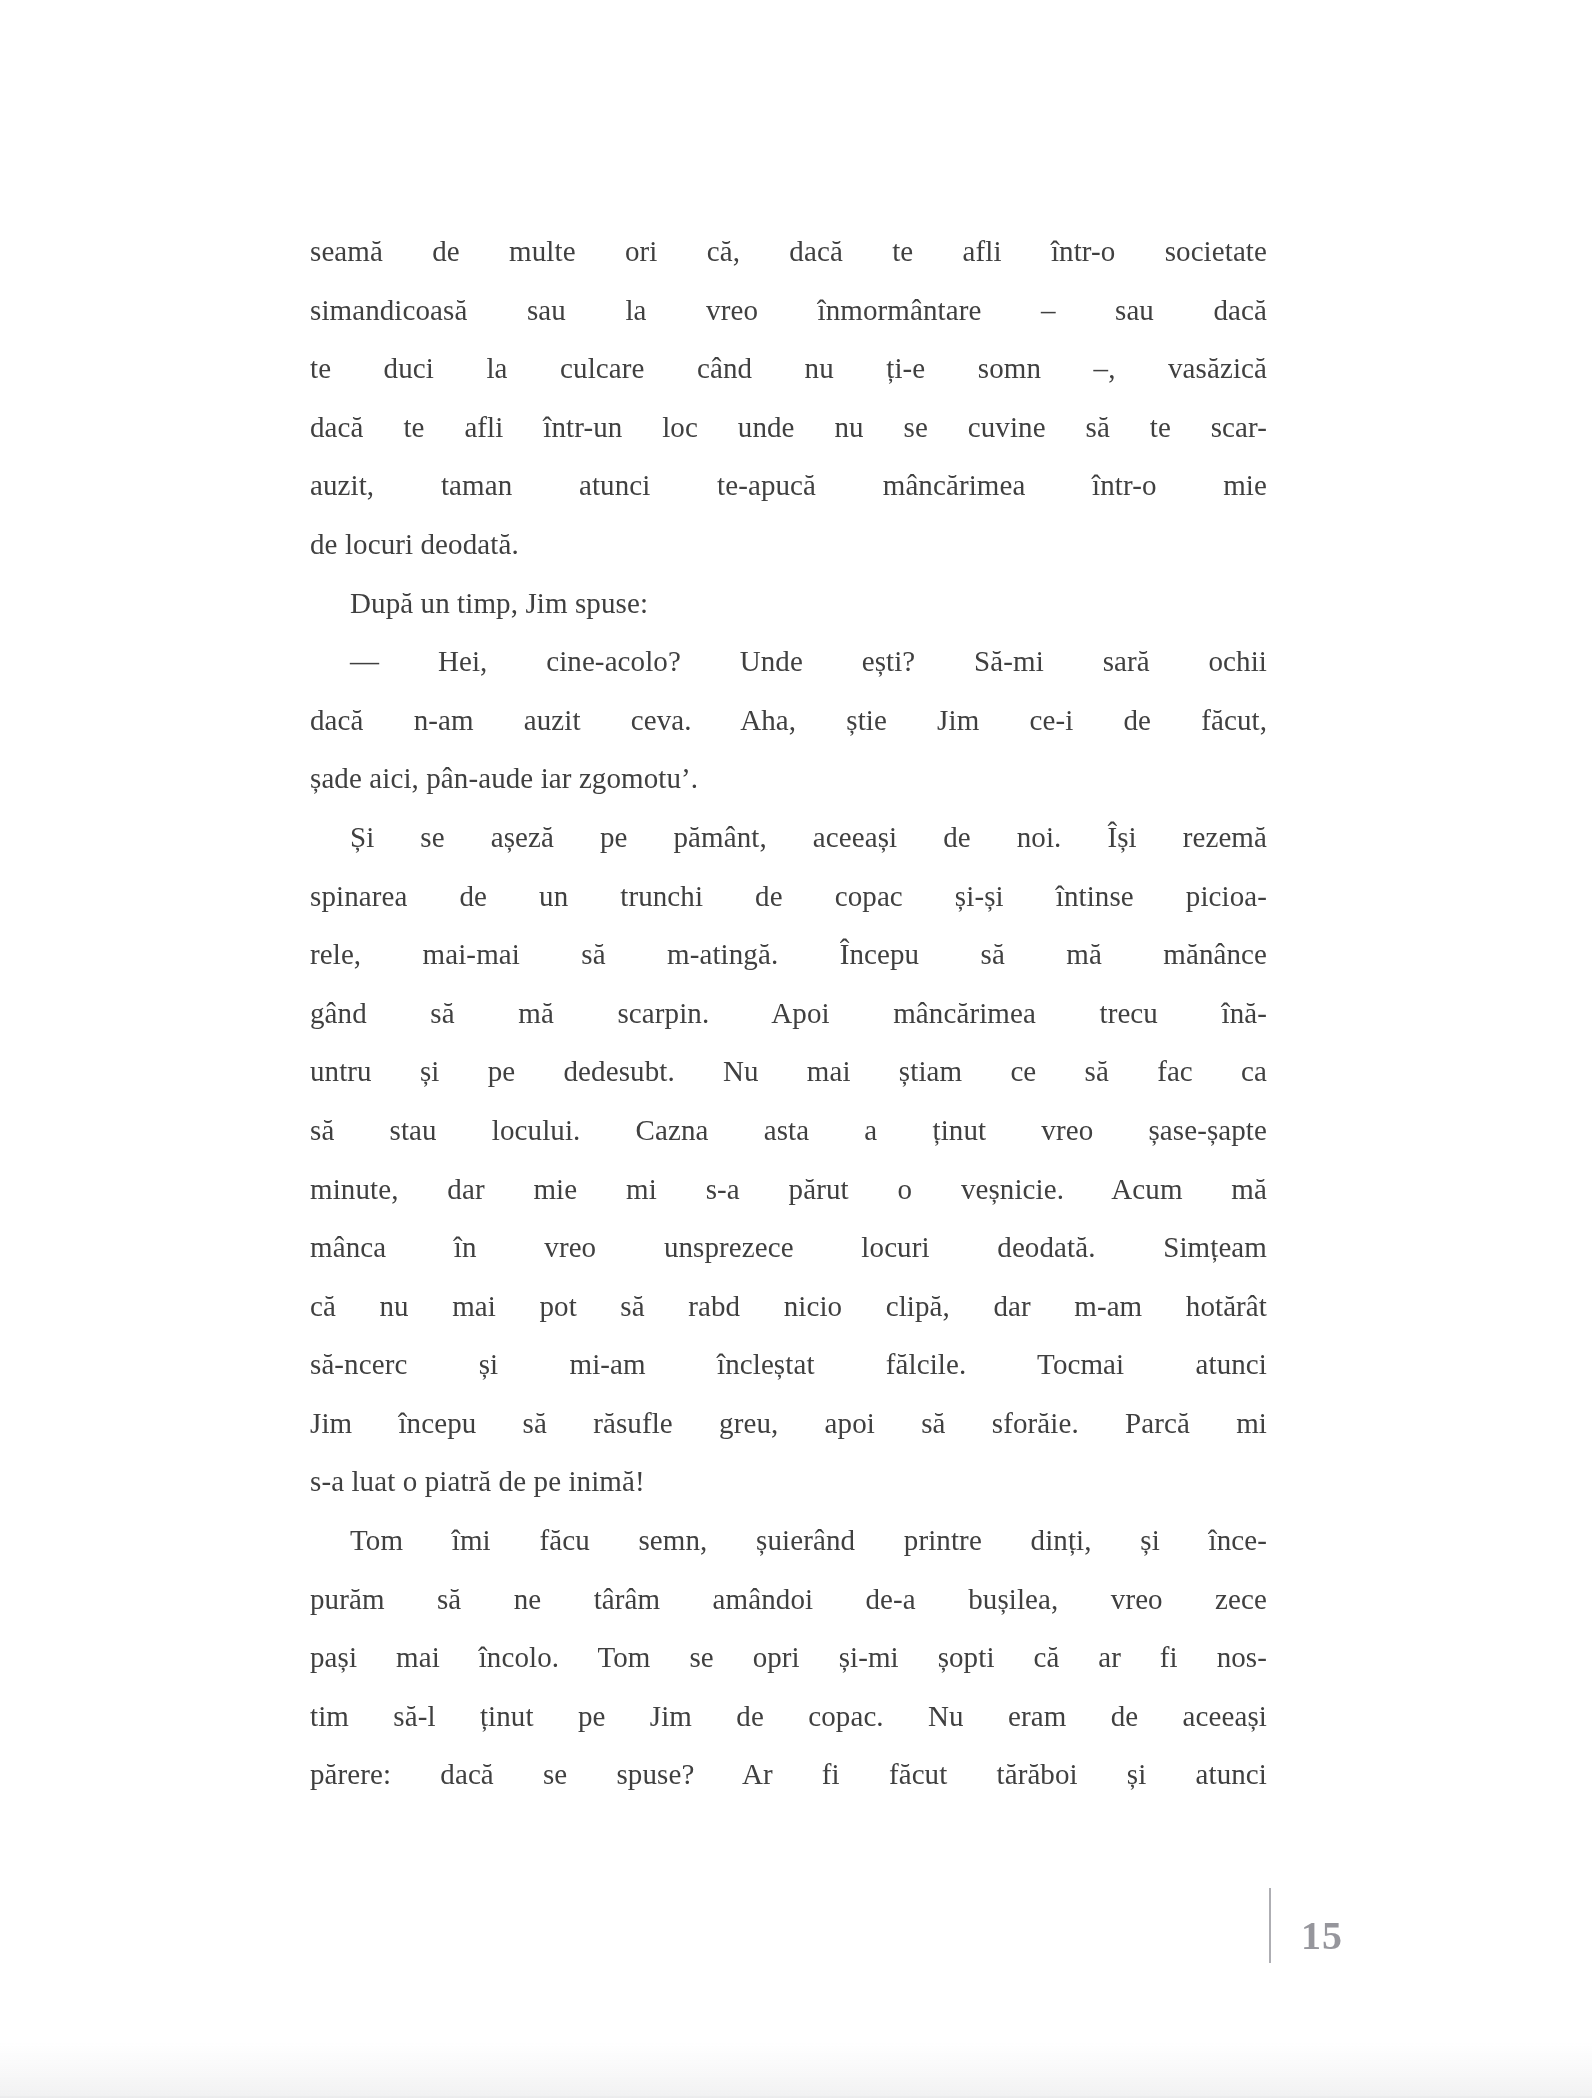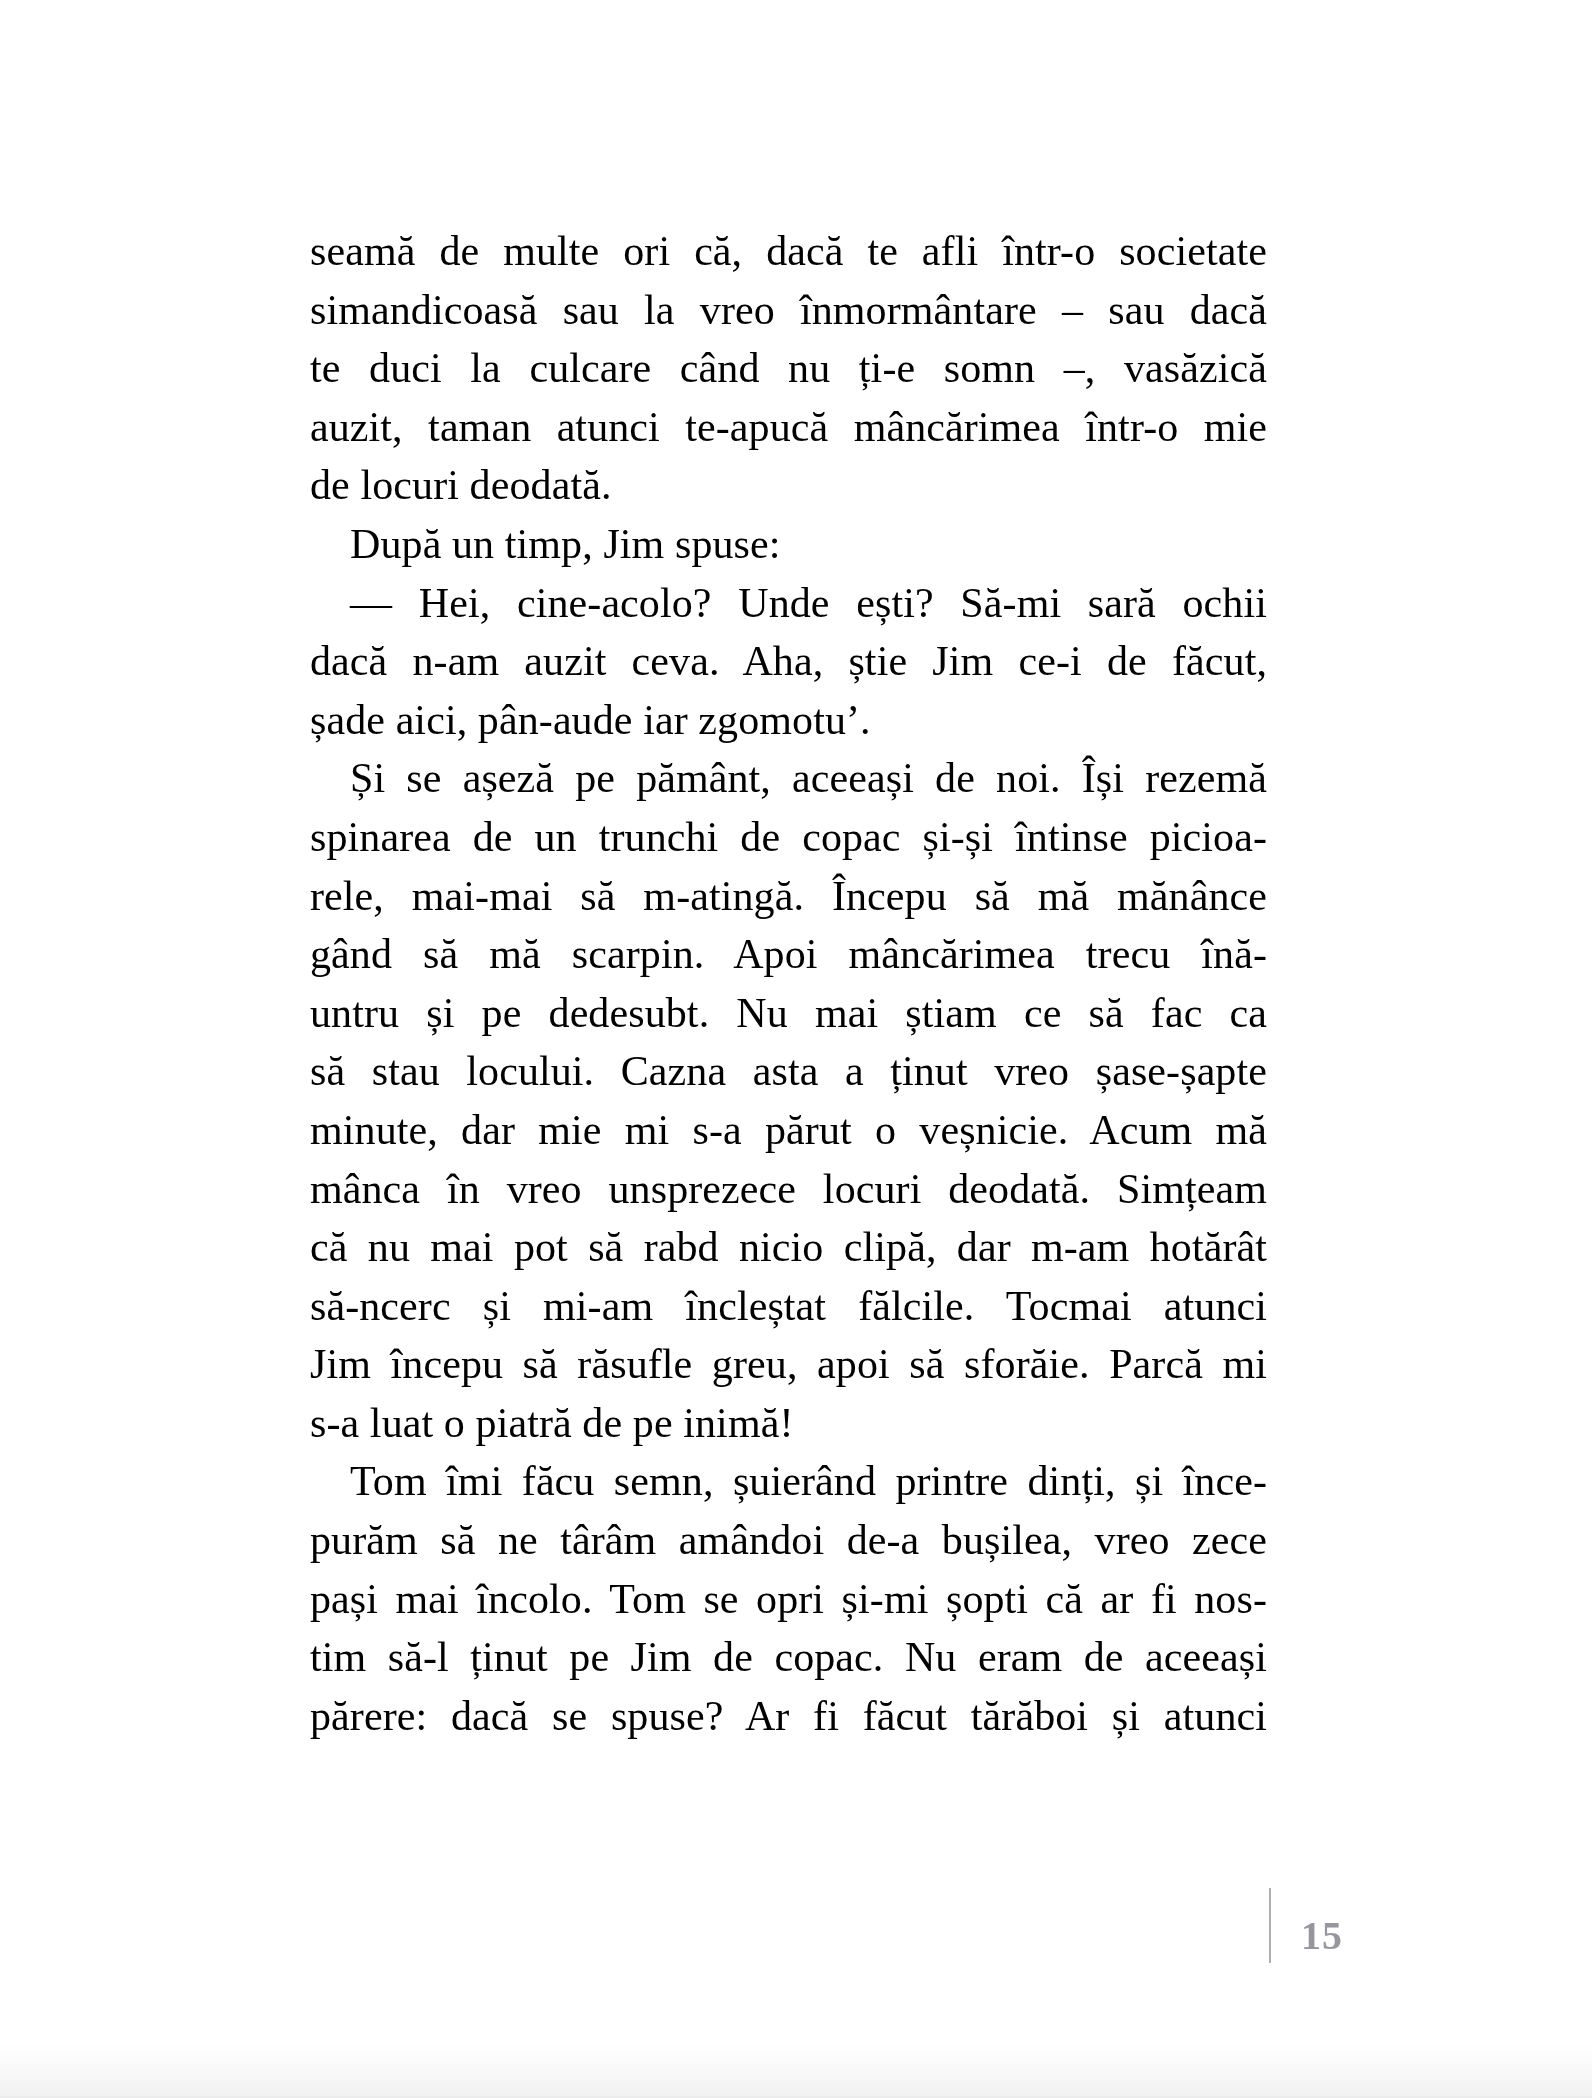--- a/index.html
+++ b/index.html
@@ -17,23 +17,23 @@
   .page {
     position: absolute;
     inset: 0;
     background: #ffffff;
   }
   .text-block {
     position: absolute;
     left: 310px;
     top: 222px;
     width: 957px;
-    font-size: 42px;
+    font-size: 29px;
     line-height: 58.6px;
-    color: #000000;
+    color: #404040;
     letter-spacing: 0.1px;
   }
   .line {
     text-align: left;
     white-space: normal;
     hyphens: none;
   }
   .line.j {
     text-align: justify;
     text-align-last: justify;
@@ -76,20 +76,21 @@
 </style>
 </head>
 <body>
 
 <div class="page">
 
   <main class="text-block">
       <div class="line j">seamă de multe ori că, dacă te afli într-o societate</div>
       <div class="line j">simandicoasă sau la vreo înmormântare – sau dacă</div>
       <div class="line j">te duci la culcare când nu ți-e somn –, vasăzică</div>
+      <div class="line j">dacă te afli într-un loc unde nu se cuvine să te scar-</div>
       <div class="line j">auzit, taman atunci te-apucă mâncărimea într-o mie</div>
       <div class="line">de locuri deodată.</div>
       <div class="line ind">După un timp, Jim spuse:</div>
       <div class="line j ind">— Hei, cine-acolo? Unde ești? Să-mi sară ochii</div>
       <div class="line j">dacă n-am auzit ceva. Aha, știe Jim ce-i de făcut,</div>
       <div class="line">șade aici, pân-aude iar zgomotu’.</div>
       <div class="line j ind">Și se așeză pe pământ, aceeași de noi. Își rezemă</div>
       <div class="line j">spinarea de un trunchi de copac și-și întinse picioa-</div>
       <div class="line j">rele, mai-mai să m-atingă. Începu să mă mănânce</div>
       <div class="line j">gând să mă scarpin. Apoi mâncărimea trecu înă-</div>

